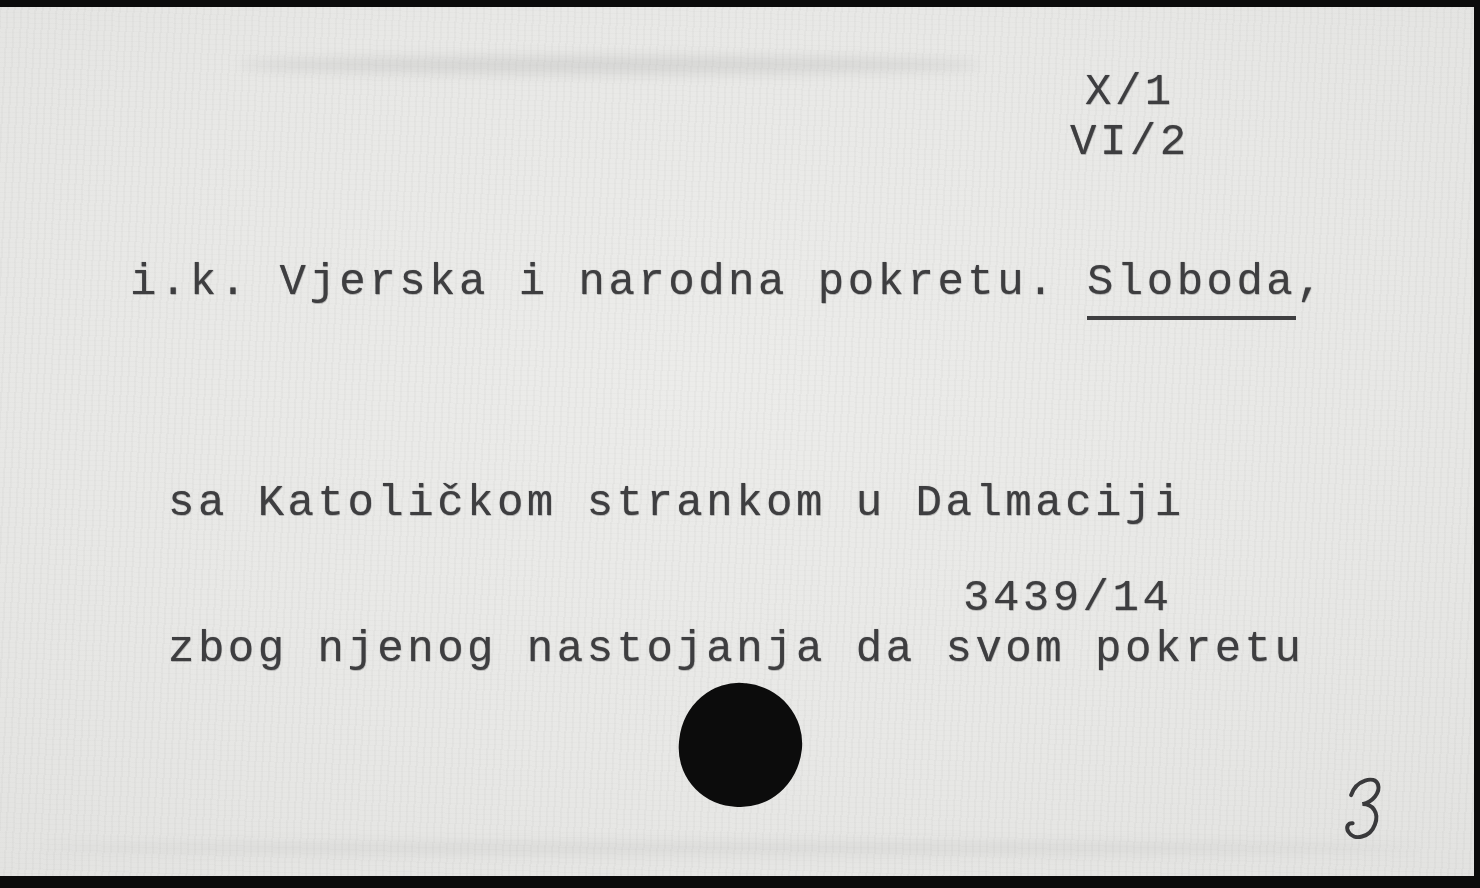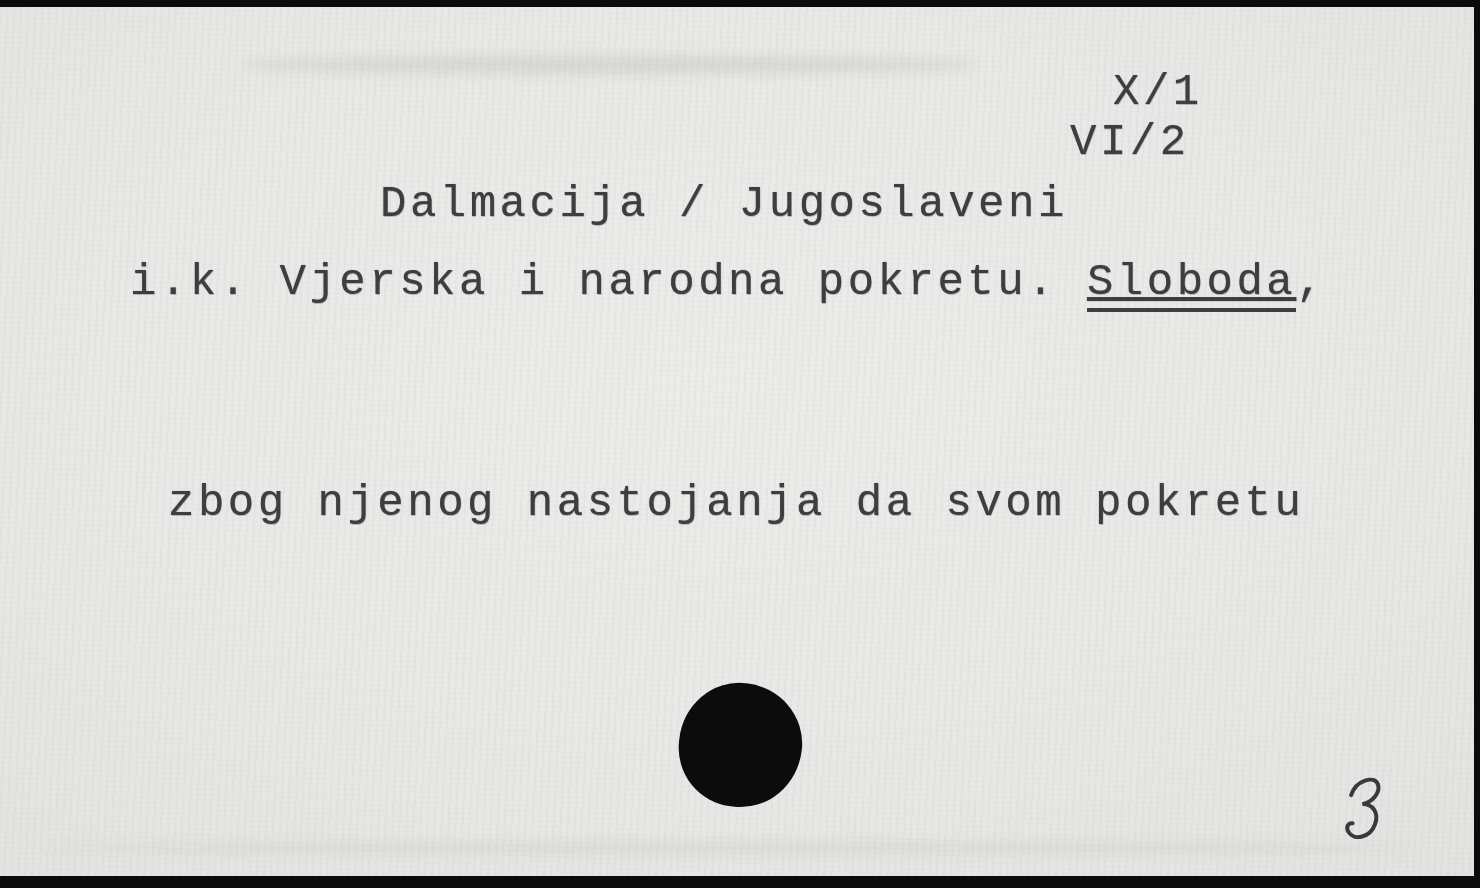--- a/index.html
+++ b/index.html
@@ -44,30 +44,29 @@
   .tw {
     position: absolute;
     font-size: 44px;
     letter-spacing: 3.5px;
     line-height: 48px;
     white-space: pre;
     color: #3e3e40;
     text-shadow: 0 0 1px rgba(62,62,64,0.55), 0.5px 0.5px 0 rgba(62,62,64,0.25);
   }
 
-  .classmark-1 { left: 1085px; top: 68px; margin-left: 28px; }
+  .classmark-1 { left: 1085px; top: 68px; }
   .classmark-2 { left: 1070px; top: 118px; }
 
   .heading { left: 380px; top: 180px; }
 
   .entry-line { left: 130px; top: 258px; }
   .entry-line .underlined {
     border-bottom: 4px solid #3e3e40;
-    padding-bottom: 1px;
-    text-decoration: underline;
+    padding-bottom: 9px;
   }
 
   .source-line { left: 223px; top: 308px; }
 
   .annotation { left: 168px; top: 382px; }
   .annotation div { line-height: 50px; }
 
   .ref-number { left: 963px; top: 574px; }
 
   .punch-hole {
@@ -99,30 +98,31 @@
 <div class="scan">
 
   <div class="texture"></div>
   <div class="smudge smudge-top"></div>
   <div class="smudge smudge-bottom"></div>
 
   <div class="tw classmark-1">X/1</div>
 
   <div class="tw classmark-2">VI/2</div>
 
-  <div class="tw heading">Dalmacija / Jugoslaveni</div>
 
   <div class="tw entry-line"><span>i.k. Vjerska i narodna pokretu. </span><span class="underlined">Sloboda</span><span>,</span></div>
 
 
   <div class="tw annotation">
+    <div>sa Katoličkom strankom u Dalmaciji</div>
     <div>zbog njenog nastojanja da svom pokretu</div>
     
   </div>
 
+  <div class="tw ref-number">3439/14</div>
 
   <div class="punch-hole"></div>
 
   <div class="handwritten-3">
     <svg viewBox="0 0 40 70" aria-hidden="true">
       <path d="M7 22 C10 8 26 2 30 10 C33 17 27 26 18 29 C27 28 34 35 31 46 C28 58 14 63 8 55 C5 51 7 47 11 47"></path>
     </svg>
   </div>
 
   <div class="edge edge-top"></div>

